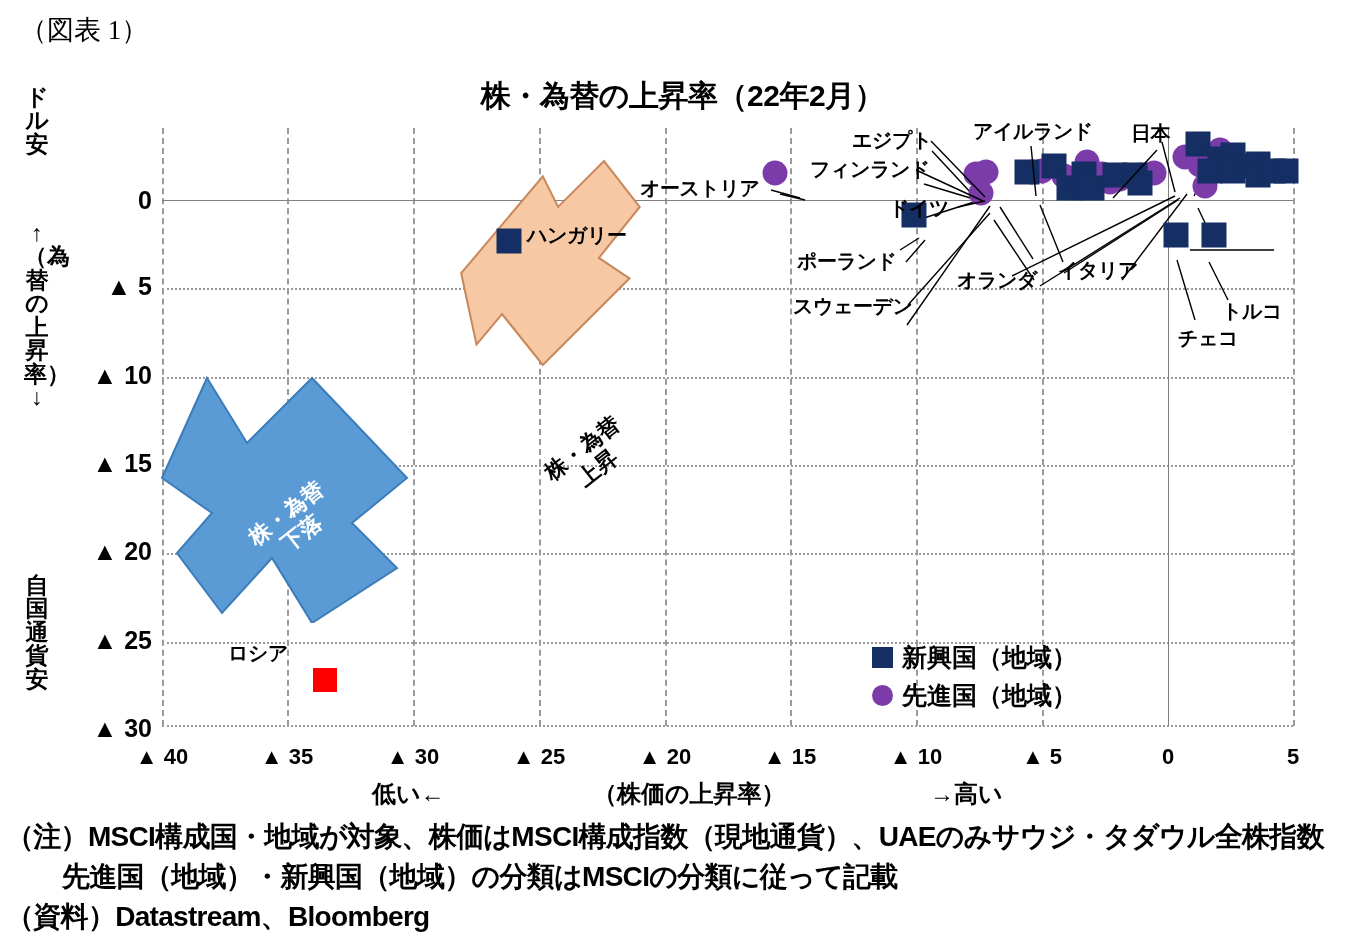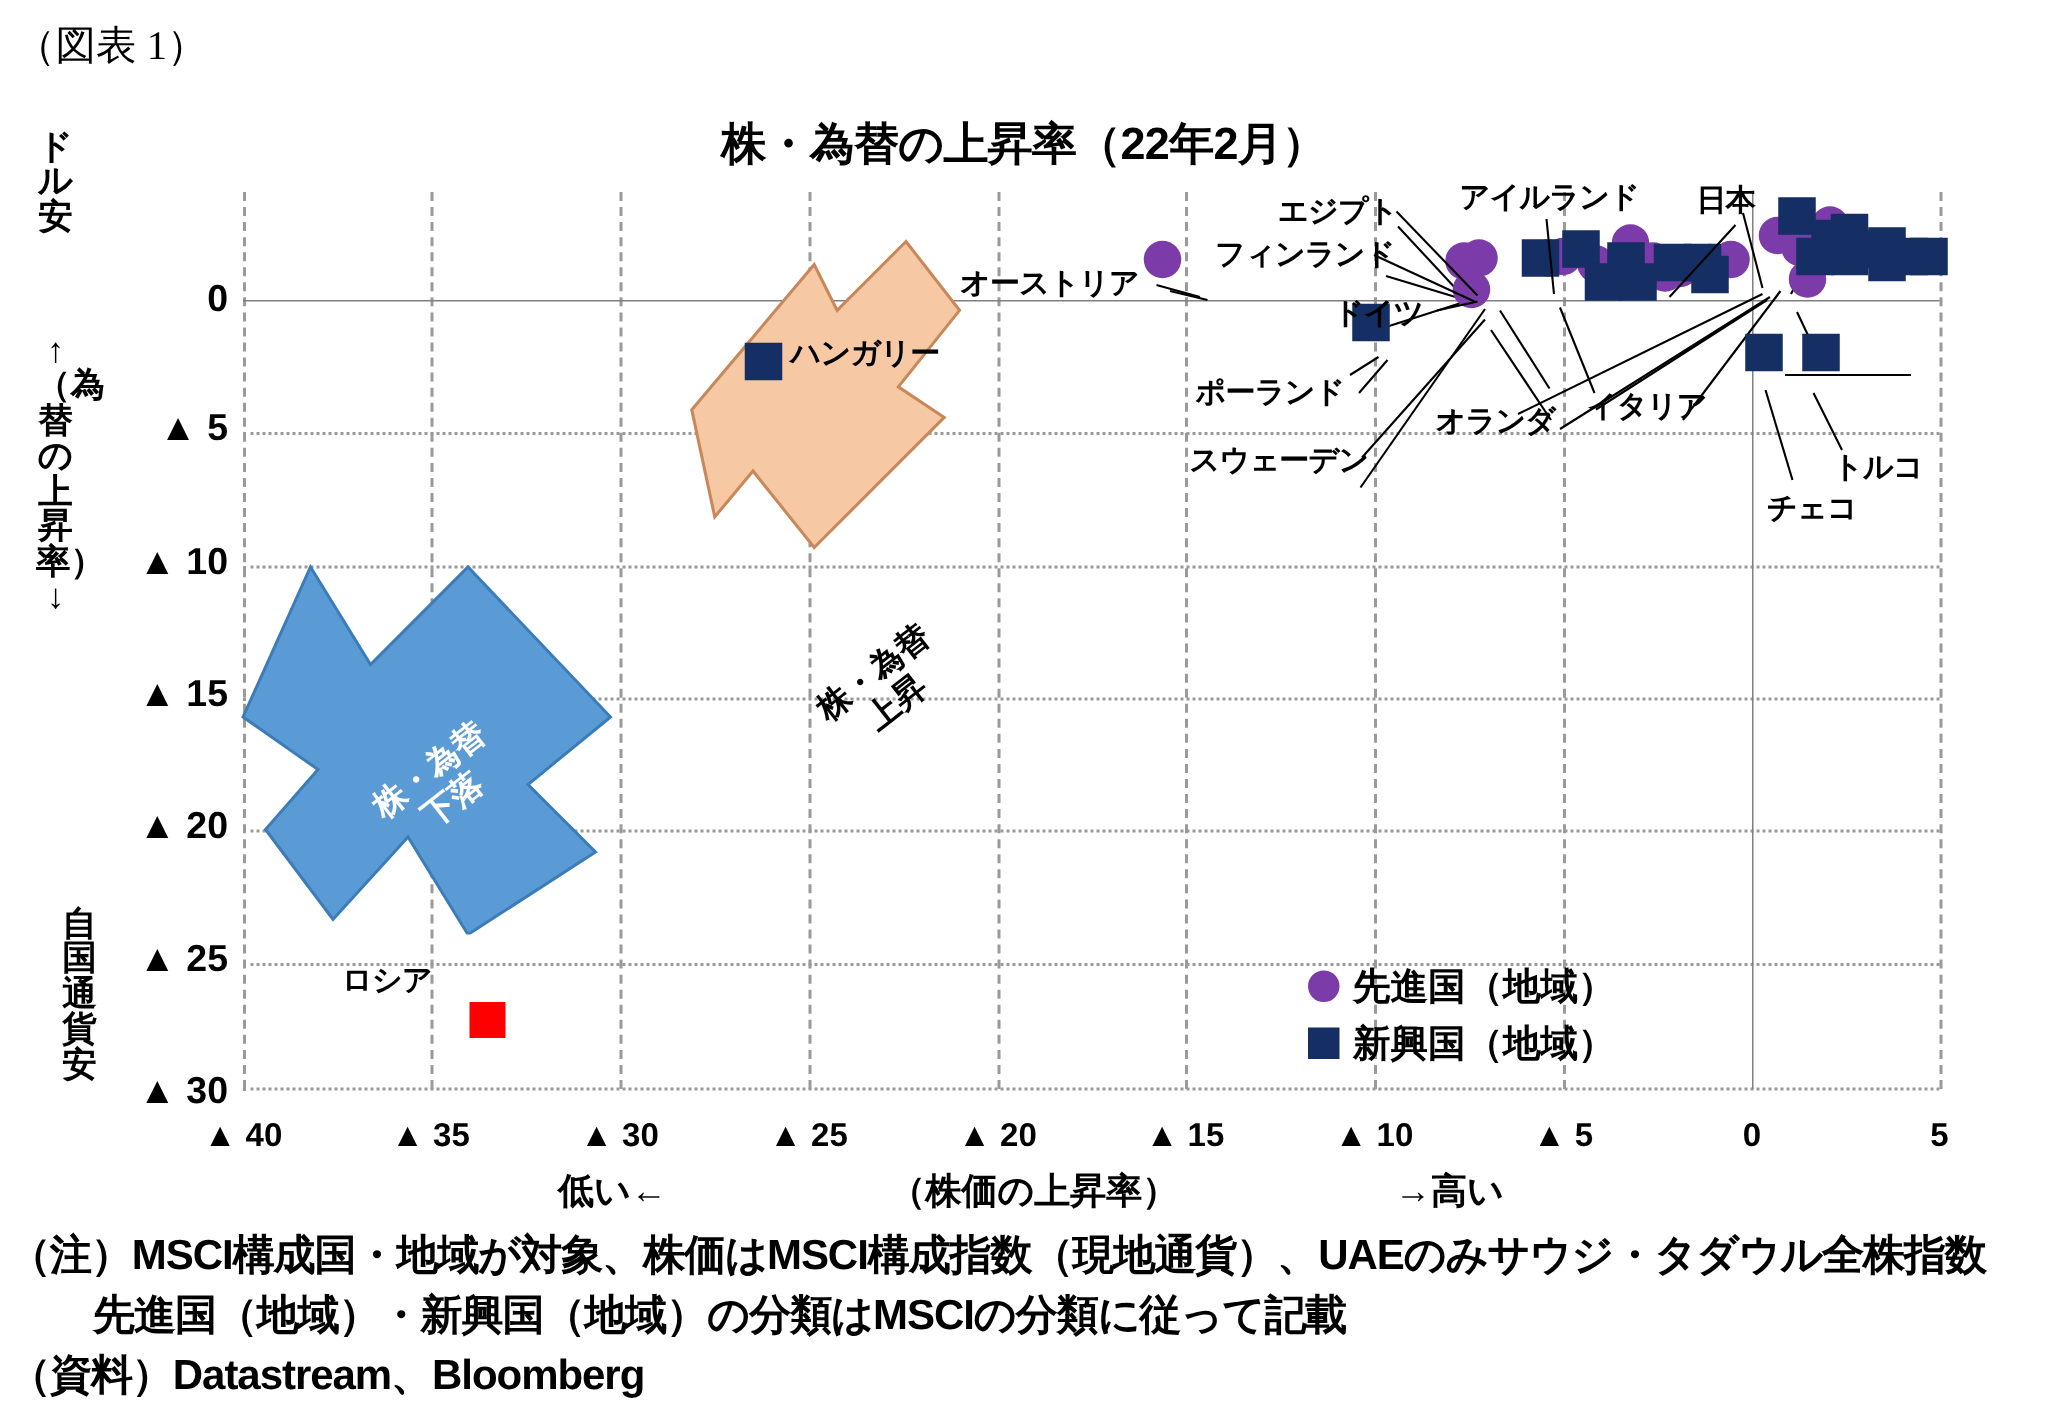--- a/index.html
+++ b/index.html
@@ -1,18 +1,18 @@
 <!DOCTYPE html>
 <html><head>
 <meta charset="utf-8">
 <style>
   html,body{margin:0;padding:0;background:#fff;}
   body{width:1365px;height:945px;position:relative;
        font-family:"Liberation Sans","DejaVu Sans",sans-serif;color:#000;}
-  .fig-no{position:absolute;left:10px;top:12px;font-size:27px;font-family:"Liberation Serif","DejaVu Serif",serif;}
+  .fig-no{position:absolute;left:20px;top:12px;font-size:27px;font-family:"Liberation Serif","DejaVu Serif",serif;}
   .chart-title{position:absolute;left:0;top:76px;width:1365px;text-align:center;
        font-size:30px;font-weight:bold;letter-spacing:-0.5px;}
 
   
   #plot{position:absolute;left:162px;top:128px;width:1131px;height:598px;}
   .vgrid{position:absolute;top:0;bottom:0;width:0;border-left:2px dashed #9a9a9a;}
   .hgrid{position:absolute;left:0;right:0;height:0;border-top:2px dotted #9a9a9a;}
   .axis0x{position:absolute;top:0;bottom:0;width:0;border-left:1px solid #808080;}
   .axis0y{position:absolute;left:0;right:0;height:0;border-top:1px solid #808080;}
 
@@ -52,21 +52,21 @@
 </style>
 </head>
 <body>
 
 <div class="fig-no">（図表 1）</div>
 
 <div class="chart-title">株・為替の上昇率（22年2月）</div>
 
 <div class="vtext" style="left:24px;top:86px;">ドル安</div>
 <div class="vtext" style="left:24px;top:222px;">↑（為替の上昇率）↓</div>
-<div class="vtext" style="left:24px;top:604px;margin-left:16px;">自国通貨安</div>
+<div class="vtext" style="left:24px;top:574px;">自国通貨安</div>
 
 <div id="yaxis">
   <div class="ylab" style="top:72px;">0</div>
   <div class="ylab" style="top:158px;">▲ 5</div>
   <div class="ylab" style="top:247px;">▲ 10</div>
   <div class="ylab" style="top:335px;">▲ 15</div>
   <div class="ylab" style="top:423px;">▲ 20</div>
   <div class="ylab" style="top:512px;">▲ 25</div>
   <div class="ylab" style="top:600px;">▲ 30</div>
 </div>
@@ -199,26 +199,26 @@
 <div class="clab" style="left:957px;top:267px;">オランダ</div>
 <div class="clab" style="left:973px;top:118px;">アイルランド</div>
 <div class="clab" style="left:1058px;top:257px;">イタリア</div>
 <div class="clab" style="left:1131px;top:120px;">日本</div>
 <div class="clab" style="left:1178px;top:325px;">チェコ</div>
 <div class="clab" style="left:1222px;top:298px;">トルコ</div>
 <div class="clab" style="left:228px;top:640px;">ロシア</div>
 
 <div id="legend">
   <div class="row">
+    <span class="mk-e"></span>
+    <span>新興国（地域）</span>
+  </div>
+  <div class="row">
     <span class="mk-d"></span>
     <span>先進国（地域）</span>
-  </div>
-  <div class="row">
-    <span class="mk-e"></span>
-    <span>新興国（地域）</span>
   </div>
 </div>
 
 <div id="xaxis">
   <div class="xlab" style="left:0px;">▲ 40</div>
   <div class="xlab" style="left:125px;">▲ 35</div>
   <div class="xlab" style="left:251px;">▲ 30</div>
   <div class="xlab" style="left:377px;">▲ 25</div>
   <div class="xlab" style="left:503px;">▲ 20</div>
   <div class="xlab" style="left:628px;">▲ 15</div>

